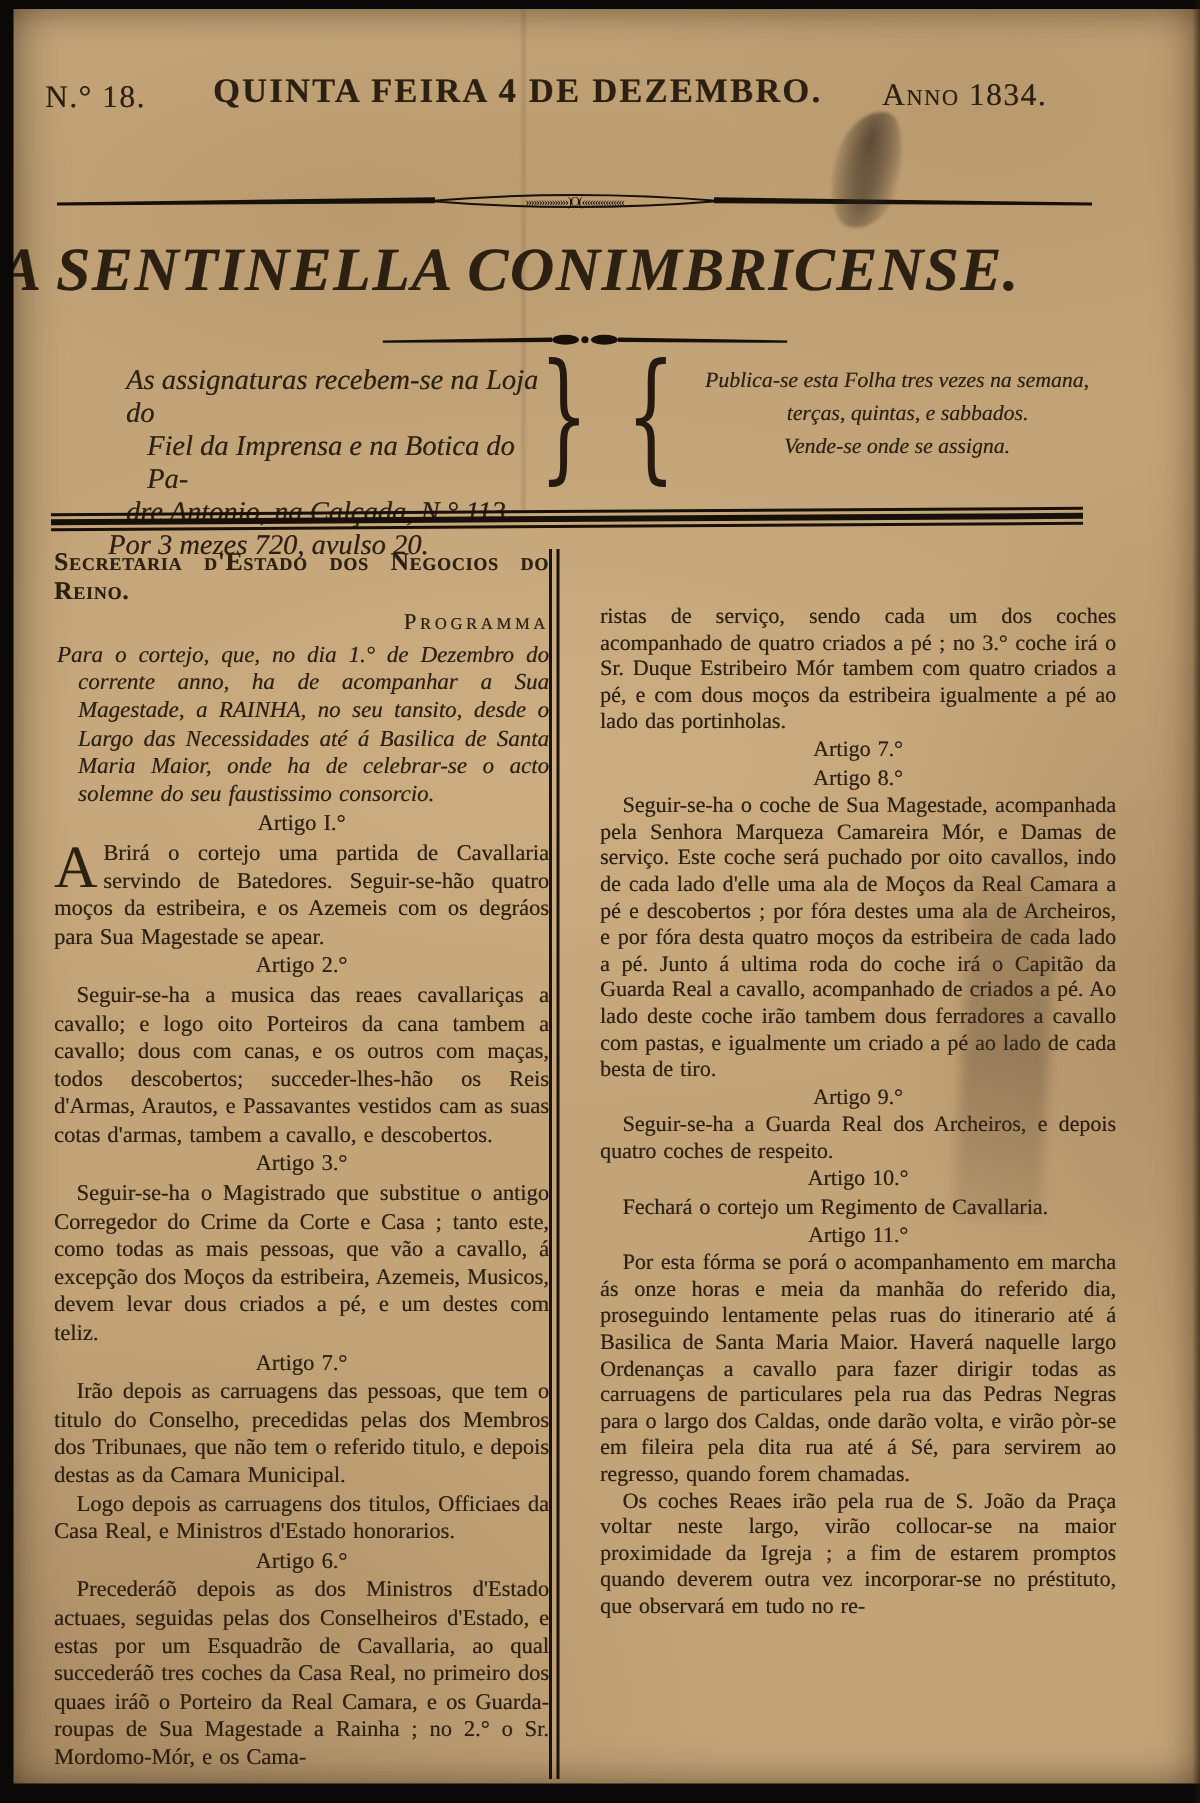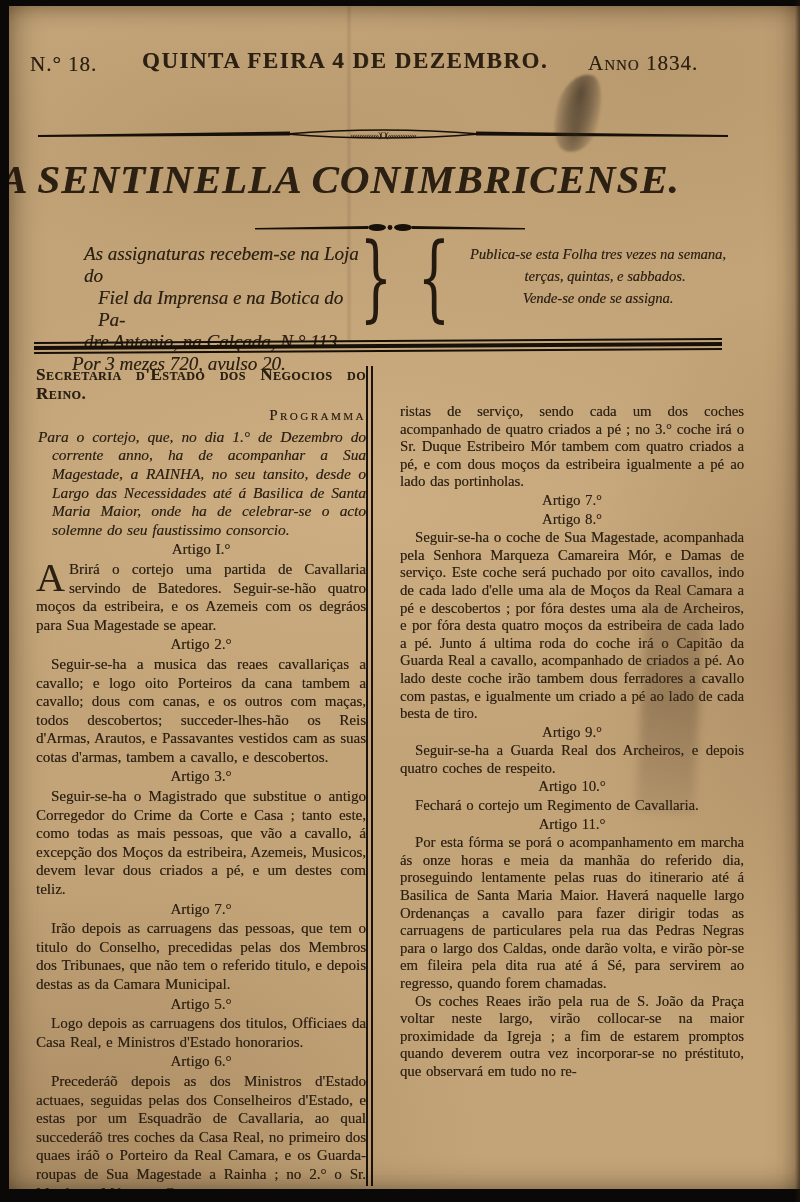--- a/index.html
+++ b/index.html
@@ -139,21 +139,20 @@
     <div class="subheading">Programma</div>
     <p class="intro">Para o cortejo, que, no dia 1.° de Dezembro do corrente anno, ha de acompanhar a Sua Magestade, a RAINHA, no seu tansito, desde o Largo das Necessidades até á Basilica de Santa Maria Maior, onde ha de celebrar-se o acto solemne do seu faustissimo consorcio.</p>
     <h3 class="article-heading">Artigo I.°</h3>
     <p><span class="dropcap">A</span><span>Brirá o cortejo uma partida de Cavallaria servindo de Batedores. Seguir-se-hão quatro moços da estribeira, e os Azemeis com os degráos para Sua Magestade se apear.</span></p>
     <h3 class="article-heading">Artigo 2.°</h3>
     <p class="indent">Seguir-se-ha a musica das reaes cavallariças a cavallo; e logo oito Porteiros da cana tambem a cavallo; dous com canas, e os outros com maças, todos descobertos; succeder-lhes-hão os Reis d'Armas, Arautos, e Passavantes vestidos cam as suas cotas d'armas, tambem a cavallo, e descobertos.</p>
     <h3 class="article-heading">Artigo 3.°</h3>
     <p class="indent">Seguir-se-ha o Magistrado que substitue o antigo Corregedor do Crime da Corte e Casa ; tanto este, como todas as mais pessoas, que vão a cavallo, á excepção dos Moços da estribeira, Azemeis, Musicos, devem levar dous criados a pé, e um destes com teliz.</p>
     <h3 class="article-heading">Artigo 7.°</h3>
     <p class="indent">Irão depois as carruagens das pessoas, que tem o titulo do Conselho, precedidas pelas dos Membros dos Tribunaes, que não tem o referido titulo, e depois destas as da Camara Municipal.</p>
-    <h3 class="article-heading">Artigo 5.°</h3>
     <p class="indent">Logo depois as carruagens dos titulos, Officiaes da Casa Real, e Ministros d'Estado honorarios.</p>
     <h3 class="article-heading">Artigo 6.°</h3>
     <p class="indent">Precederáõ depois as dos Ministros d'Estado actuaes, seguidas pelas dos Conselheiros d'Estado, e estas por um Esquadrão de Cavallaria, ao qual succederáõ tres coches da Casa Real, no primeiro dos quaes iráõ o Porteiro da Real Camara, e os Guarda-roupas de Sua Magestade a Rainha ; no 2.° o Sr. Mordomo-Mór, e os Cama-</p>
   </div>
 
   <div class="col-divider"></div>
 
   <div class="col-right ink">
     <p>ristas de serviço, sendo cada um dos coches acompanhado de quatro criados a pé ; no 3.° coche irá o Sr. Duque Estribeiro Mór tambem com quatro criados a pé, e com dous moços da estribeira igualmente a pé ao lado das portinholas.</p>
     <h3 class="article-heading">Artigo 7.°</h3>

